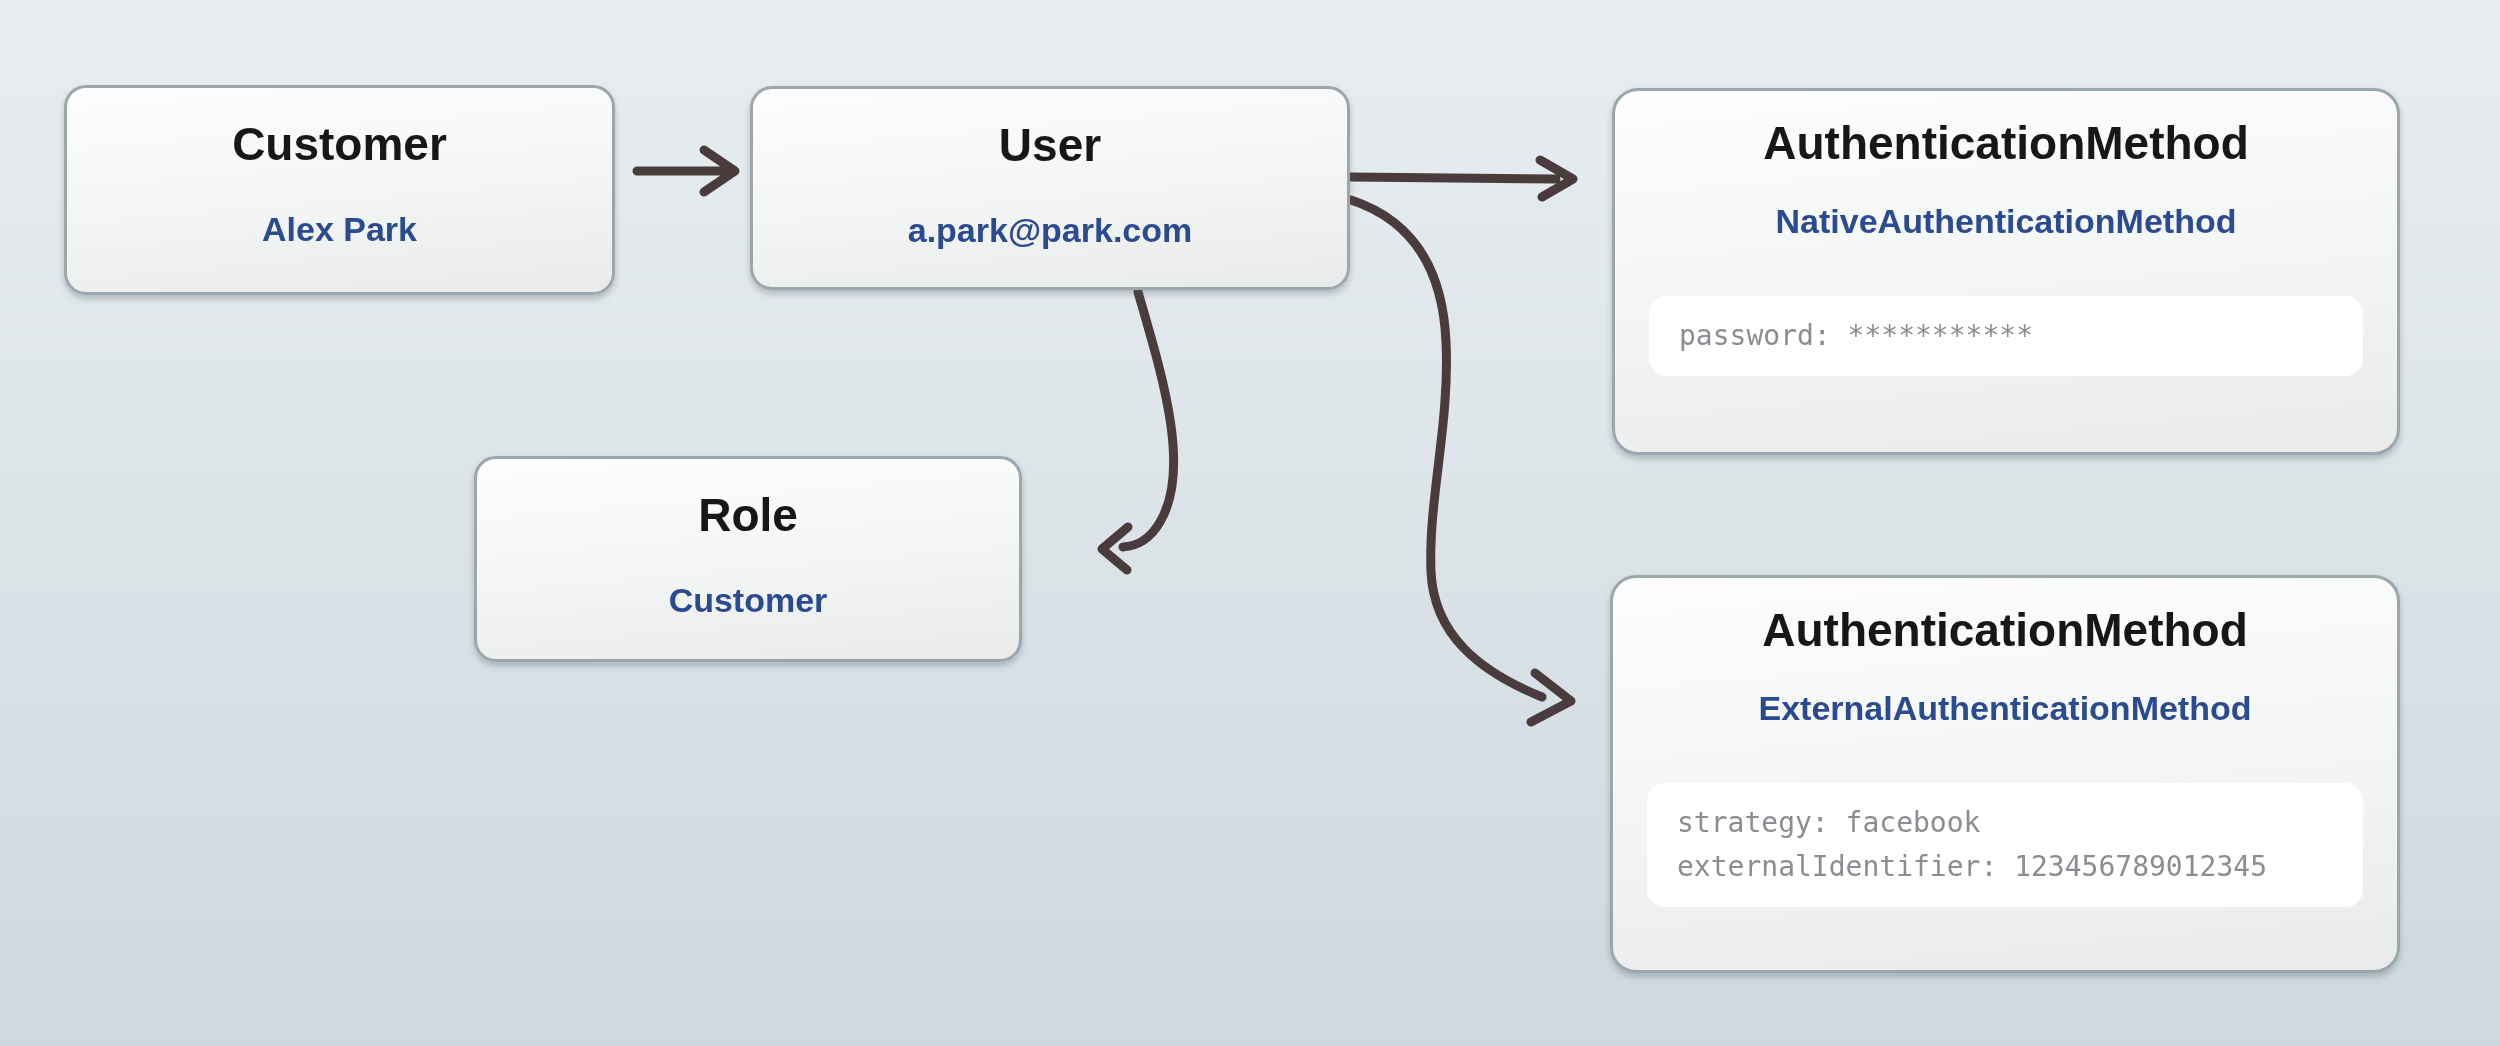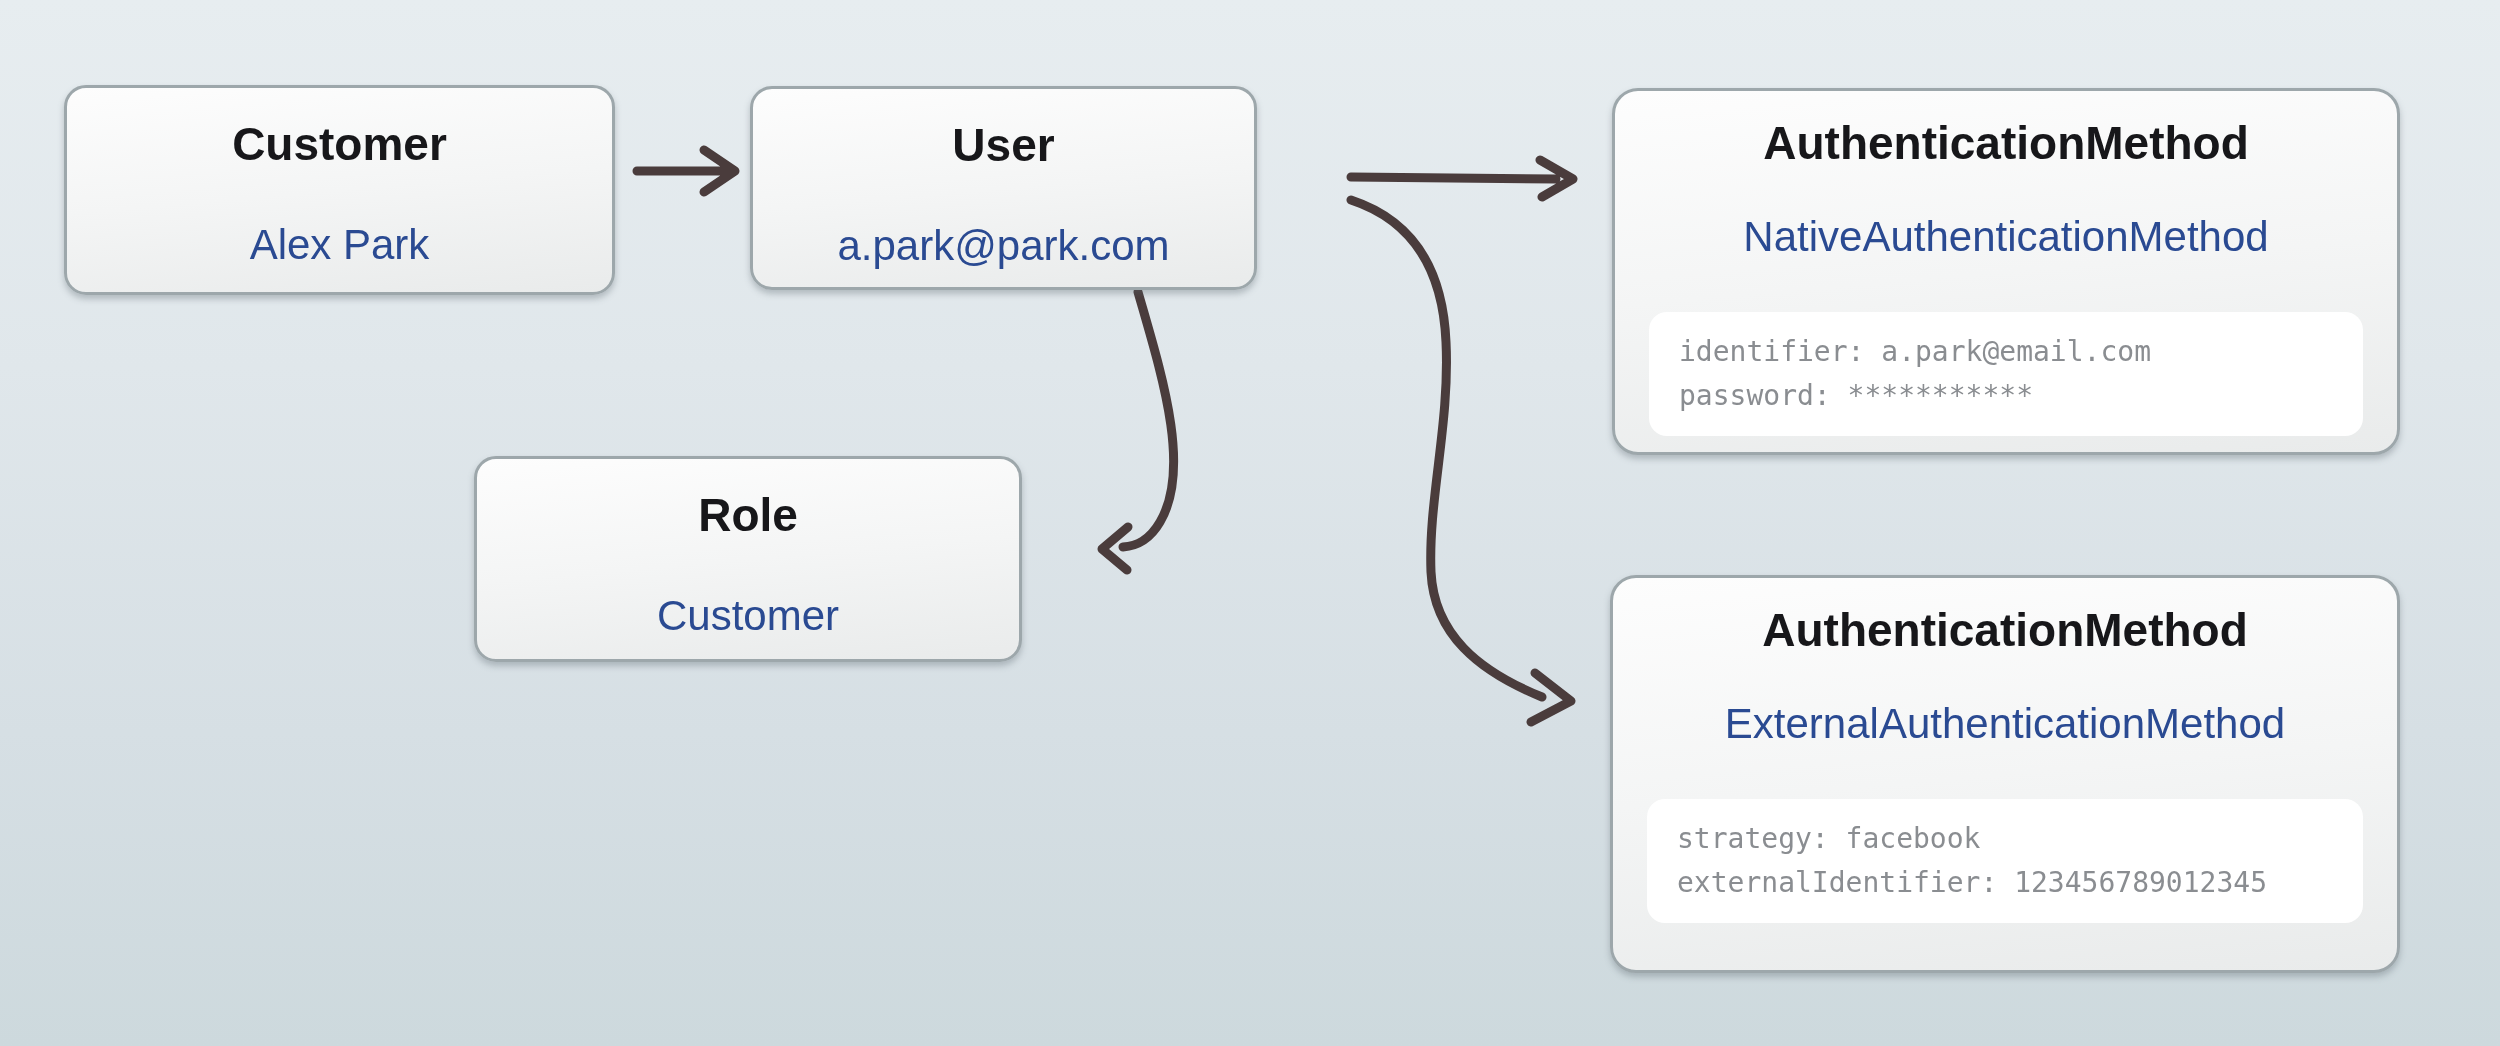--- a/index.html
+++ b/index.html
@@ -43,26 +43,25 @@
   .card.auth   { padding-top: 29px; gap: 32px; border-radius: 26px; }
 
   .card-title {
     font-size: 46px;
     line-height: 46px;
     font-weight: bold;
     color: #17171a;
     white-space: nowrap;
   }
   .card-value {
-    font-size: 42px;
+    font-size: 34px;
     line-height: 46px;
-    font-weight: normal;
+    font-weight: bold;
     color: #2a4a92;
     white-space: nowrap;
-    margin-top: 16px;
   }
 
   .attrs {
     margin-top: 20px;
     box-sizing: border-box;
     width: calc(100% - 68px);
     background: #ffffff;
     border-radius: 18px;
     padding: 18px 30px;
     text-align: left;
@@ -93,35 +92,34 @@
     <g>
       <path d="M1351 200 C1415 221 1443 272 1446 342 C1450 424 1428 500 1431 572 C1434 634 1478 671 1542 697 M1535 673 L1571 701 L1531 722"></path>
     </g>
   </svg>
 
   <div class="card simple" style="left:64px; top:85px; width:551px; height:210px;">
     <div class="card-title">Customer</div>
     <div class="card-value">Alex Park</div>
   </div>
 
-  <div class="card simple" style="left:750px; top:86px; width:507px; height:204px;">
+  <div class="card simple" style="left:750px; top:86px; width:600px; height:204px;">
     <div class="card-title">User</div>
     <div class="card-value">a.park@park.com</div>
   </div>
 
   <div class="card simple" style="left:474px; top:456px; width:548px; height:206px;">
     <div class="card-title">Role</div>
     <div class="card-value">Customer</div>
   </div>
 
   <div class="card auth" style="left:1612px; top:88px; width:788px; height:367px;">
     <div class="card-title">AuthenticationMethod</div>
     <div class="card-value">NativeAuthenticationMethod</div>
     <div class="attrs">
-      <div class="attr-line">identifier: a.park@email.com</div>
       <div class="attr-line">password: ***********</div>
     </div>
   </div>
 
   <div class="card auth" style="left:1610px; top:575px; width:790px; height:398px;">
     <div class="card-title">AuthenticationMethod</div>
     <div class="card-value">ExternalAuthenticationMethod</div>
     <div class="attrs">
       <div class="attr-line">strategy: facebook</div>
       <div class="attr-line">externalIdentifier: 123456789012345</div>

